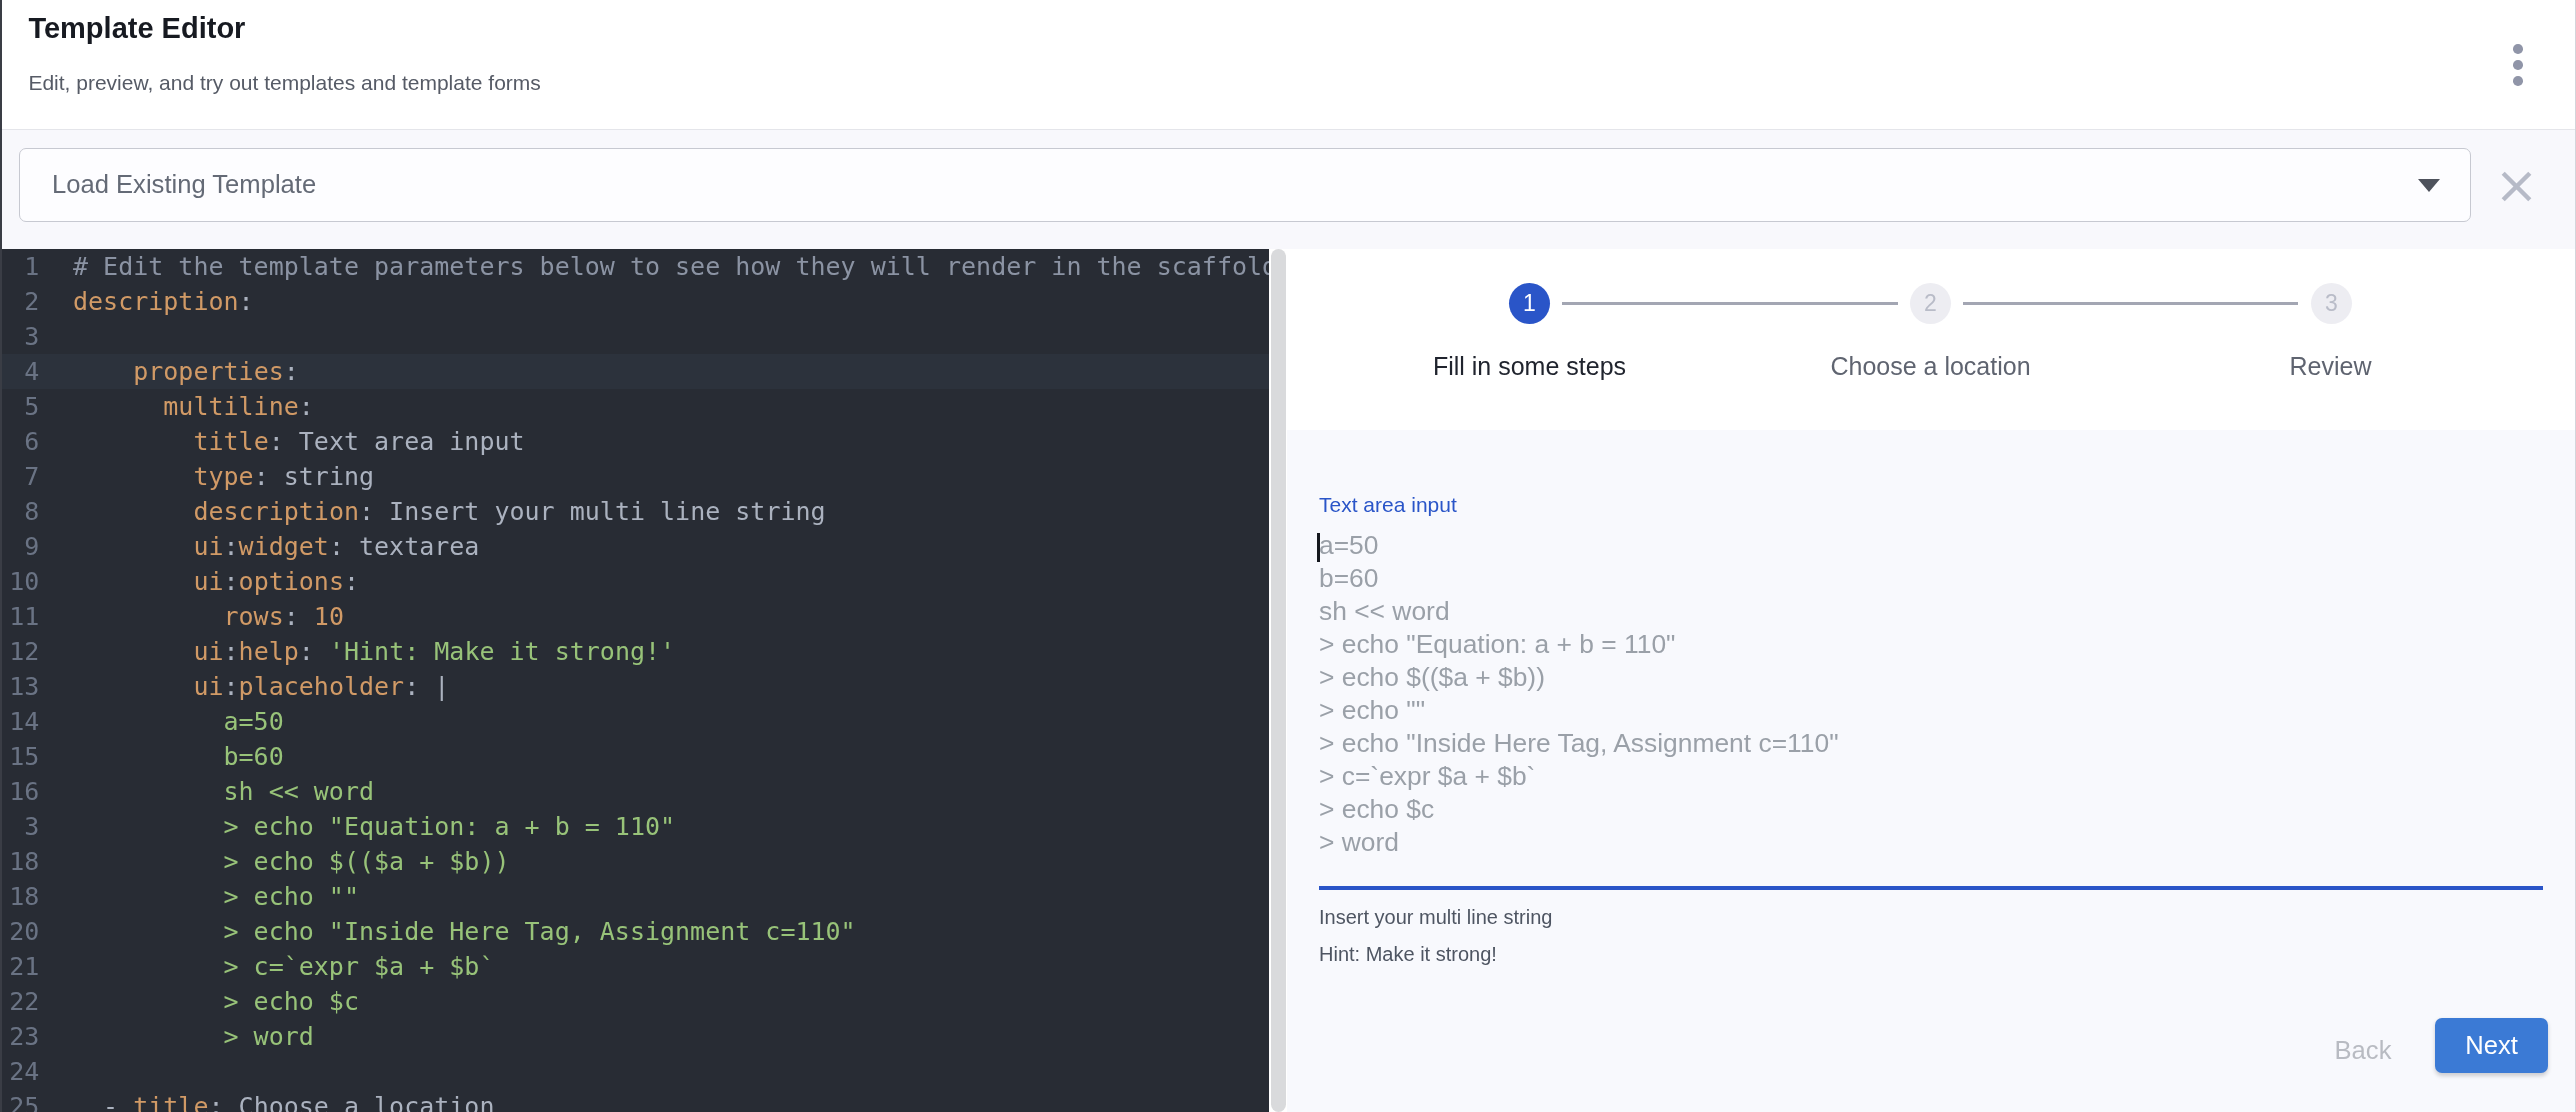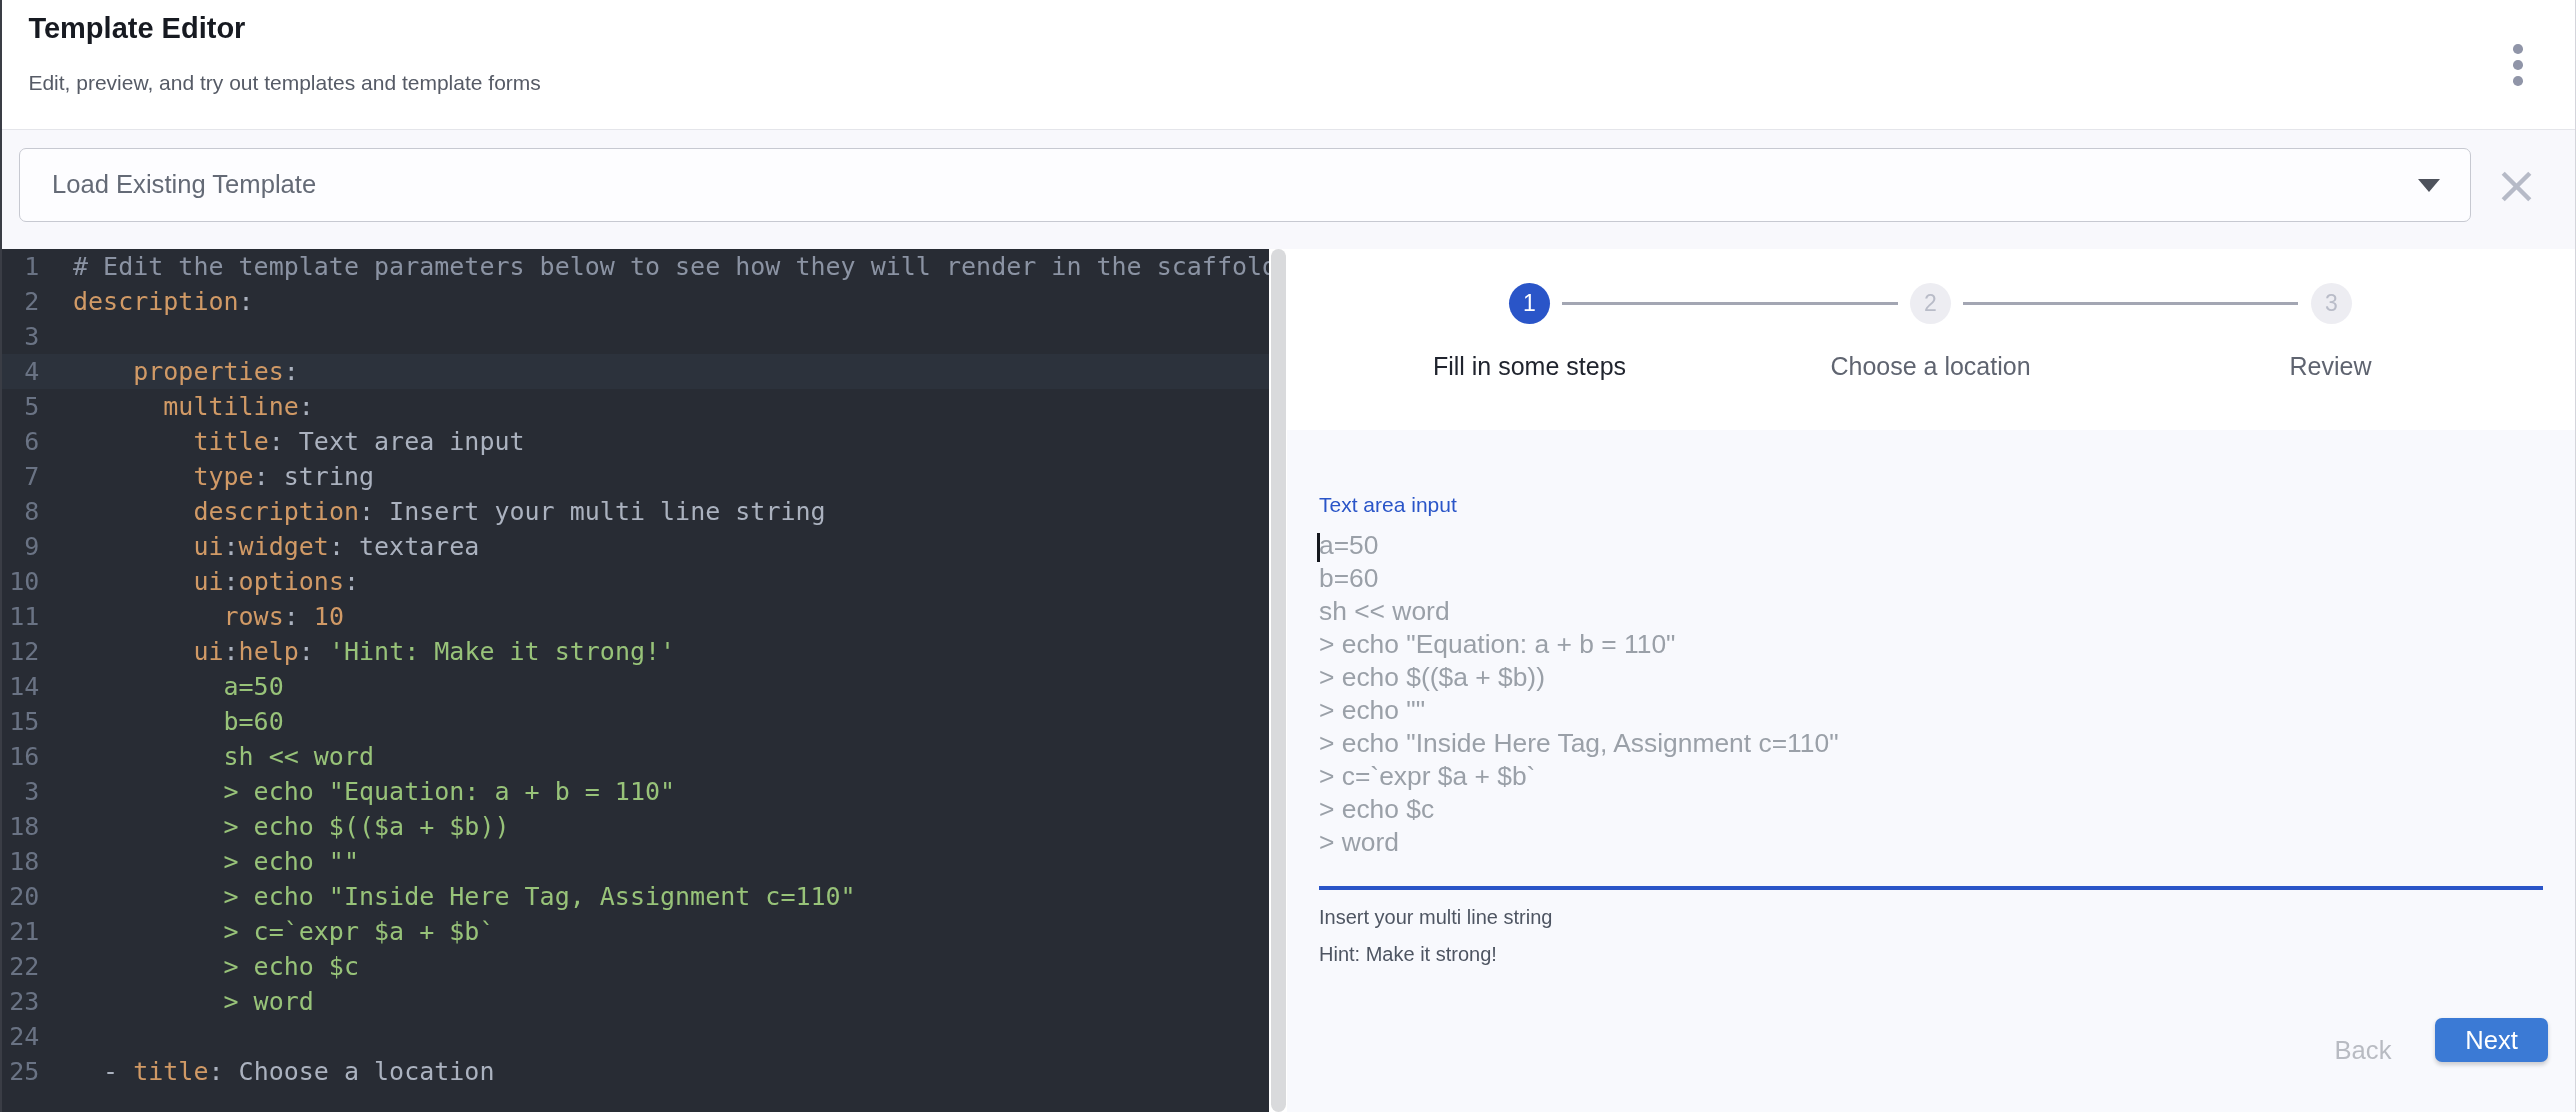--- a/index.html
+++ b/index.html
@@ -79,21 +79,21 @@
   .textarea{position:absolute;left:32px;top:280px;right:35px;height:337px;cursor:text;}
   .ph-line{height:33px;line-height:33px;font-size:26.4px;color:#9aa0a8;white-space:pre;}
   .text-caret{position:absolute;left:30px;top:284px;width:2.6px;height:29px;background:#15181e;}
   .input-underline{position:absolute;left:32px;top:637px;width:1224px;height:4.4px;background:var(--primary);}
   .field-desc{position:absolute;left:32px;top:657px;font-size:20px;color:#4e5562;}
   .field-hint{position:absolute;left:32px;top:694px;font-size:20px;color:#4e5562;}
 
   
   .back-btn{position:absolute;left:1023px;top:776px;width:106px;height:51px;background:none;border:none;
     font-size:25.6px;color:#b8bbc2;font-family:inherit;cursor:default;}
-  .next-btn{position:absolute;left:1148px;top:769px;width:113px;height:44px;border:none;border-radius:7px;
+  .next-btn{position:absolute;left:1148px;top:769px;width:113px;height:55px;border:none;border-radius:7px;
     background:var(--btn-blue);color:#fff;font-size:25.6px;font-family:inherit;cursor:pointer;
     box-shadow:0 2.6px 4.4px rgba(0,0,0,0.18);}
 </style>
 </head>
 <body>
 
 <div class="page">
 
   <div class="header">
     <div class="page-title">Template Editor</div>
@@ -127,20 +127,21 @@
           <div class="ed-line"><span class="ed-gutter">3</span></div>
           <div class="ed-line active"><span class="ed-gutter">4</span><span class="ed-code"><span class="tok-plain">    </span><span class="tok-key">properties</span><span class="tok-plain">:</span></span></div>
           <div class="ed-line"><span class="ed-gutter">5</span><span class="ed-code"><span class="tok-plain">      </span><span class="tok-key">multiline</span><span class="tok-plain">:</span></span></div>
           <div class="ed-line"><span class="ed-gutter">6</span><span class="ed-code"><span class="tok-plain">        </span><span class="tok-key">title</span><span class="tok-plain">: </span><span class="tok-val">Text area input</span></span></div>
           <div class="ed-line"><span class="ed-gutter">7</span><span class="ed-code"><span class="tok-plain">        </span><span class="tok-key">type</span><span class="tok-plain">: </span><span class="tok-val">string</span></span></div>
           <div class="ed-line"><span class="ed-gutter">8</span><span class="ed-code"><span class="tok-plain">        </span><span class="tok-key">description</span><span class="tok-plain">: </span><span class="tok-val">Insert your multi line string</span></span></div>
           <div class="ed-line"><span class="ed-gutter">9</span><span class="ed-code"><span class="tok-plain">        </span><span class="tok-key">ui</span><span class="tok-plain">:</span><span class="tok-key">widget</span><span class="tok-plain">: </span><span class="tok-val">textarea</span></span></div>
           <div class="ed-line"><span class="ed-gutter">10</span><span class="ed-code"><span class="tok-plain">        </span><span class="tok-key">ui</span><span class="tok-plain">:</span><span class="tok-key">options</span><span class="tok-plain">:</span></span></div>
           <div class="ed-line"><span class="ed-gutter">11</span><span class="ed-code"><span class="tok-plain">          </span><span class="tok-key">rows</span><span class="tok-plain">: </span><span class="tok-num">10</span></span></div>
           <div class="ed-line"><span class="ed-gutter">12</span><span class="ed-code"><span class="tok-plain">        </span><span class="tok-key">ui</span><span class="tok-plain">:</span><span class="tok-key">help</span><span class="tok-plain">: </span><span class="tok-str">'Hint: Make it strong!'</span></span></div>
+          <div class="ed-line"><span class="ed-gutter">13</span><span class="ed-code"><span class="tok-plain">        </span><span class="tok-key">ui</span><span class="tok-plain">:</span><span class="tok-key">placeholder</span><span class="tok-plain">: |</span></span></div>
           <div class="ed-line"><span class="ed-gutter">14</span><span class="ed-code"><span class="tok-plain">          </span><span class="tok-str">a=50</span></span></div>
           <div class="ed-line"><span class="ed-gutter">15</span><span class="ed-code"><span class="tok-plain">          </span><span class="tok-str">b=60</span></span></div>
           <div class="ed-line"><span class="ed-gutter">16</span><span class="ed-code"><span class="tok-plain">          </span><span class="tok-str">sh &lt;&lt; word</span></span></div>
           <div class="ed-line"><span class="ed-gutter">3</span><span class="ed-code"><span class="tok-plain">          </span><span class="tok-str">&gt; echo "Equation: a + b = 110"</span></span></div>
           <div class="ed-line"><span class="ed-gutter">18</span><span class="ed-code"><span class="tok-plain">          </span><span class="tok-str">&gt; echo $(($a + $b))</span></span></div>
           <div class="ed-line"><span class="ed-gutter">18</span><span class="ed-code"><span class="tok-plain">          </span><span class="tok-str">&gt; echo ""</span></span></div>
           <div class="ed-line"><span class="ed-gutter">20</span><span class="ed-code"><span class="tok-plain">          </span><span class="tok-str">&gt; echo "Inside Here Tag, Assignment c=110"</span></span></div>
           <div class="ed-line"><span class="ed-gutter">21</span><span class="ed-code"><span class="tok-plain">          </span><span class="tok-str">&gt; c=`expr $a + $b`</span></span></div>
           <div class="ed-line"><span class="ed-gutter">22</span><span class="ed-code"><span class="tok-plain">          </span><span class="tok-str">&gt; echo $c</span></span></div>
           <div class="ed-line"><span class="ed-gutter">23</span><span class="ed-code"><span class="tok-plain">          </span><span class="tok-str">&gt; word</span></span></div>

